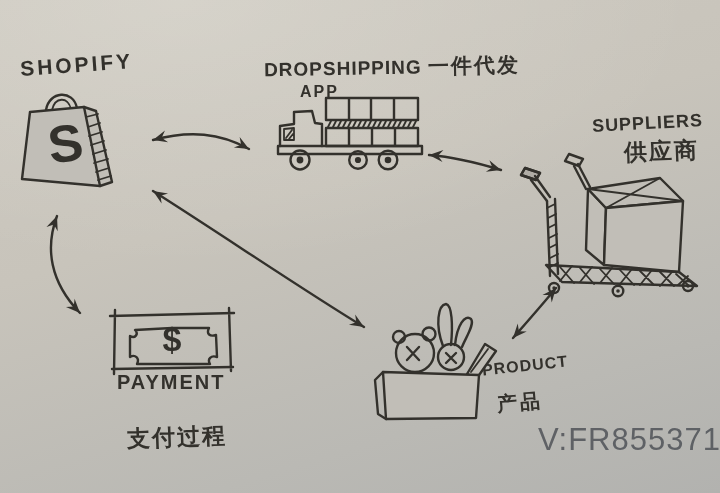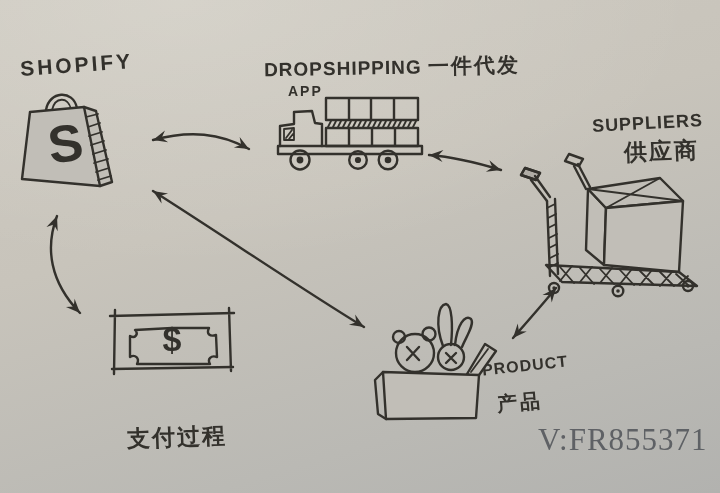--- a/index.html
+++ b/index.html
@@ -15,32 +15,32 @@
   .label{
     position:absolute;
     color:#33312c;
     font-weight:700;
     white-space:nowrap;
     line-height:1;
   }
   .lbl-shopify    {left:20px; top:54px;  font-size:21px; letter-spacing:3px; transform:rotate(-4deg);}
   .lbl-drop       {left:264px;top:56px;  font-size:19px; letter-spacing:1px; transform:rotate(-1deg);}
   .lbl-drop .zh   {font-size:21px; letter-spacing:2px;}
-  .lbl-app        {left:288px;top:84px;  font-size:14px; letter-spacing:2px;}
+  .lbl-app        {left:300px;top:84px;  font-size:16px; letter-spacing:2px;}
   .lbl-suppliers  {left:592px;top:114px; font-size:18px; letter-spacing:1px; transform:rotate(-3deg);}
   .lbl-gys        {left:624px;top:140px; font-size:23px; letter-spacing:2px; transform:rotate(-2deg);}
   .lbl-product    {left:482px;top:358px; font-size:16px; letter-spacing:1px; transform:rotate(-6deg);}
   .lbl-cp         {left:497px;top:392px; font-size:20px; letter-spacing:3px; transform:rotate(-5deg);}
   .lbl-payment    {left:117px;top:372px; font-size:20px; letter-spacing:2px;}
   .lbl-processing {left:117px;top:398px; font-size:19px; letter-spacing:1px;}
   .lbl-zfgc       {left:127px;top:426px; font-size:23px; letter-spacing:2px; transform:rotate(-2deg);}
   .watermark{
     position:absolute; left:538px; top:422px;
     font-size:31px; font-weight:400; letter-spacing:1px;
-    color:#53565b; opacity:.88;font-family:Liberation Serif, serif;
+    color:#53565b; opacity:.88;
   }
   .node-icon{position:absolute;}
   .icon-bag    {left:16px;  top:84px;}
   .icon-truck  {left:276px; top:94px;}
   .icon-cart   {left:516px; top:148px;}
   .icon-toybox {left:358px; top:296px;}
   .icon-bill   {left:106px; top:304px;}
   #edges{position:absolute;left:0;top:0;}
   svg{display:block;}
   .ink{stroke:#33312c; fill:none; stroke-width:2.4; stroke-linecap:round; stroke-linejoin:round;}
@@ -118,20 +118,21 @@
     <path class="ink" d="M85,50 C77,29 80,9 88,8 C94,9 95,29 93,49"></path>
     <path class="ink" d="M97,49 C99,29 107,18 113,23 C117,28 108,41 104,51"></path>
     <circle class="ink" cx="93" cy="61" r="13"></circle>
     <path class="ink" d="M88,57 L98,67 M98,57 L88,67"></path>
     <path class="ink paperfill" d="M109,78 L127,48 L138,55 L119,82 Z"></path>
     <path class="ink-thin" d="M113,76 L130,53"></path>
     <path class="ink paperfill" d="M25,76 L121,79 L118,122 L28,123 Z"></path>
     <path class="ink" d="M25,76 L17,84 L20,118 L28,123"></path>
   </svg>
 
+  <div class="label lbl-payment">PAYMENT</div>
   <div class="label lbl-zfgc">支付过程</div>
   <svg class="node-icon icon-bill" width="134" height="76" viewBox="0 0 134 76">
     <path class="ink" d="M4,12 L128,9 M123,4 L125,67 M6,65 L127,63 M9,6 L8,70"></path>
     <path class="ink" d="M29,26 L66,24 L103,24 C100,30 104,33 110,31 L111,53 C105,51 101,55 104,60 L31,60 C34,54 29,50 24,53 L24,32 C29,35 33,30 29,26 Z"></path>
     <text class="svgtext" x="66" y="47" text-anchor="middle" font-size="34">$</text>
   </svg>
 
   <svg id="edges" width="720" height="493" viewBox="0 0 720 493">
     <defs>
       <marker id="ah" markerUnits="userSpaceOnUse" markerWidth="16" markerHeight="14" viewBox="0 0 16 14" refX="15" refY="7" orient="auto-start-reverse">

